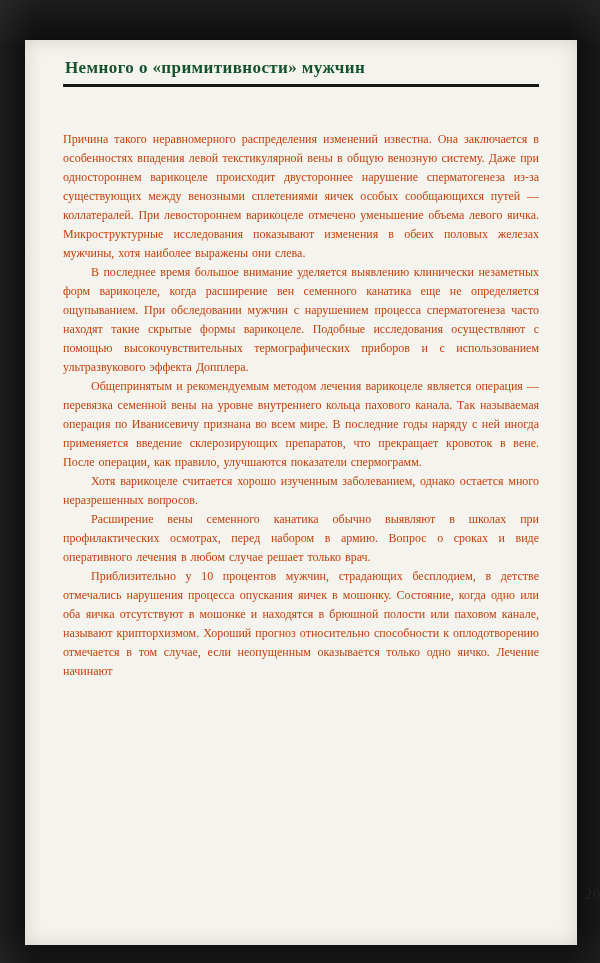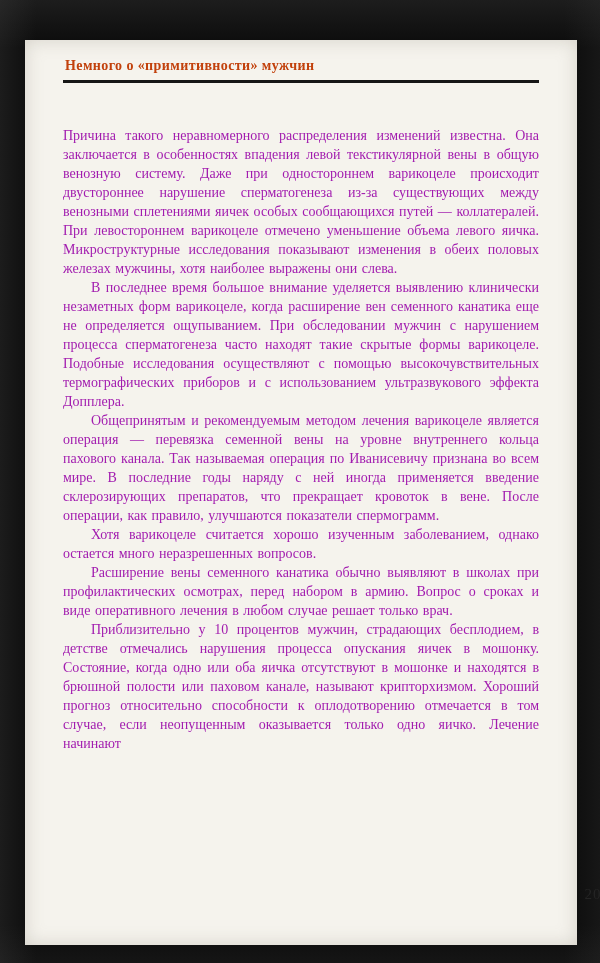--- a/index.html
+++ b/index.html
@@ -38,41 +38,41 @@
     width: 552px;
     height: 905px;
     background: #f5f3ed;
     box-sizing: border-box;
     padding: 18px 38px 0 38px;
     box-shadow: inset 0 0 18px rgba(120,110,95,0.25);
     color: #1c1c1c;
   }
 
   .running-header {
-    font-size: 14px;
+    font-size: 17px;
     font-weight: bold;
     letter-spacing: 0.4px;
-    color: #c2410c;
+    color: #14532d;
     padding-left: 2px;
     margin-bottom: 6px;
     white-space: nowrap;
   }
 
   .header-rule {
     height: 3px;
     background: #161616;
     border: none;
     margin: 0 0 14px 0;
   }
 
   .body-text {
-    font-size: 14px;
+    font-size: 12px;
     line-height: 19px;
     text-align: justify;
-    color: #a21caf;
+    color: #c2410c;
     margin-top: 43px;
   }
 
   .body-text p {
     margin: 0;
     text-indent: 28px;
     word-spacing: 1px;
   }
 
   .body-text p.no-indent {

